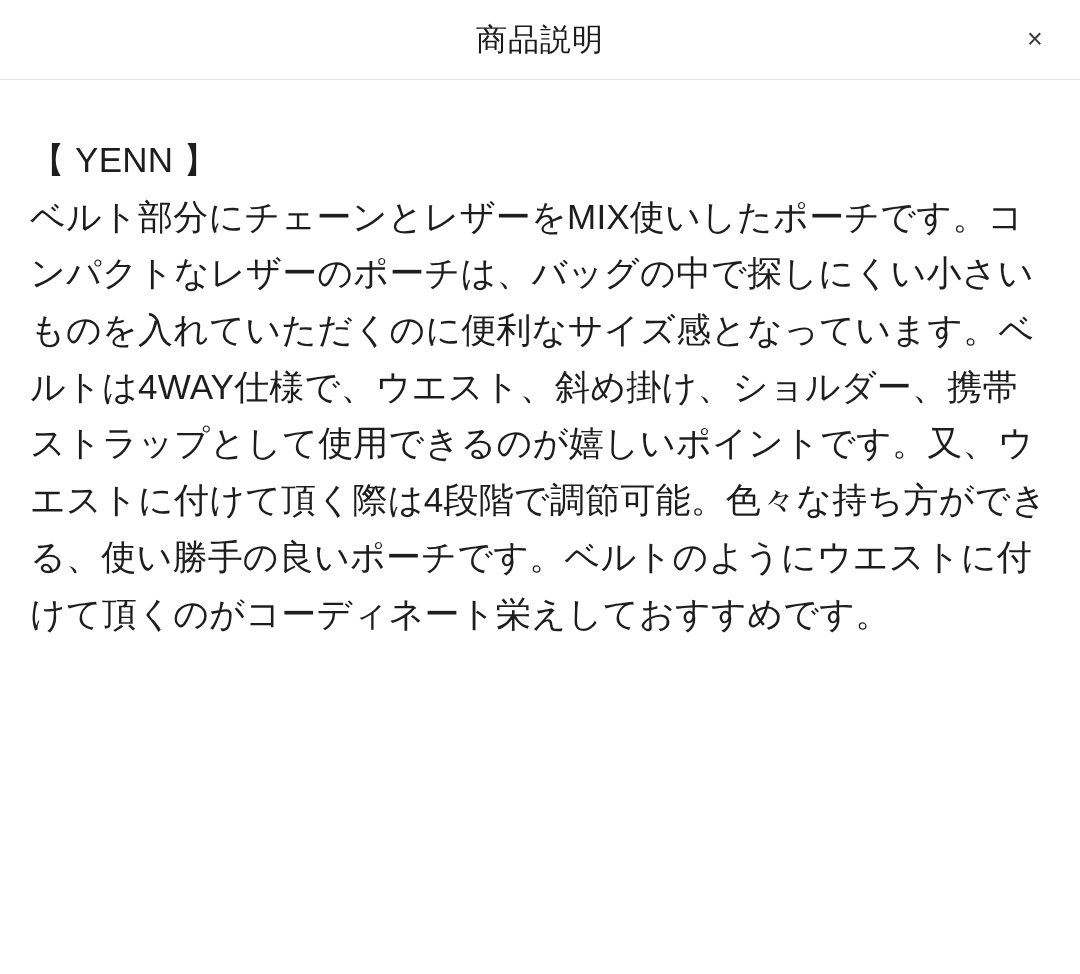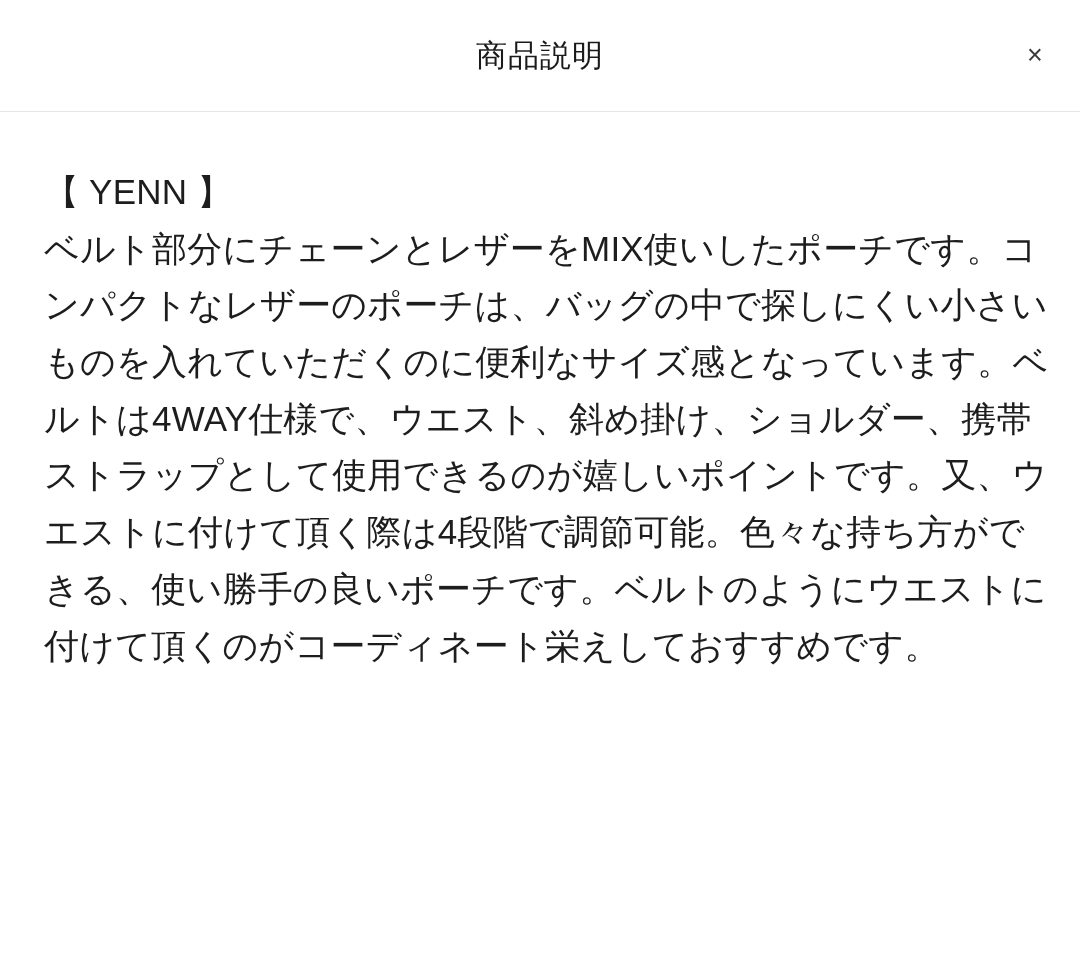--- a/index.html
+++ b/index.html
@@ -18,21 +18,21 @@
   .modal {
     position: relative;
     width: 1080px;
     height: 974px;
     background: #ffffff;
     box-sizing: border-box;
   }
 
   .modal-header {
     position: relative;
-    height: 112px;
+    height: 80px;
     border-bottom: 1px solid #e6e6e6;
     display: flex;
     align-items: center;
     justify-content: center;
     box-sizing: border-box;
   }
 
   .modal-title {
     font-size: 31px;
     font-weight: 400;
@@ -57,21 +57,20 @@
     border: none;
     cursor: pointer;
     font-family: "Liberation Sans", "DejaVu Sans", sans-serif;
     line-height: 1;
     padding: 0;
   }
 
   .modal-body {
     padding: 52px 30px 0 30px;
     box-sizing: border-box;
-    margin-left: 14px;
   }
 
   .description-text {
     font-size: 35px;
     line-height: 1.62;
     color: #1d1d1d;
     letter-spacing: 0.2px;
     font-weight: 400;
     margin: 0;
     white-space: pre-wrap;

